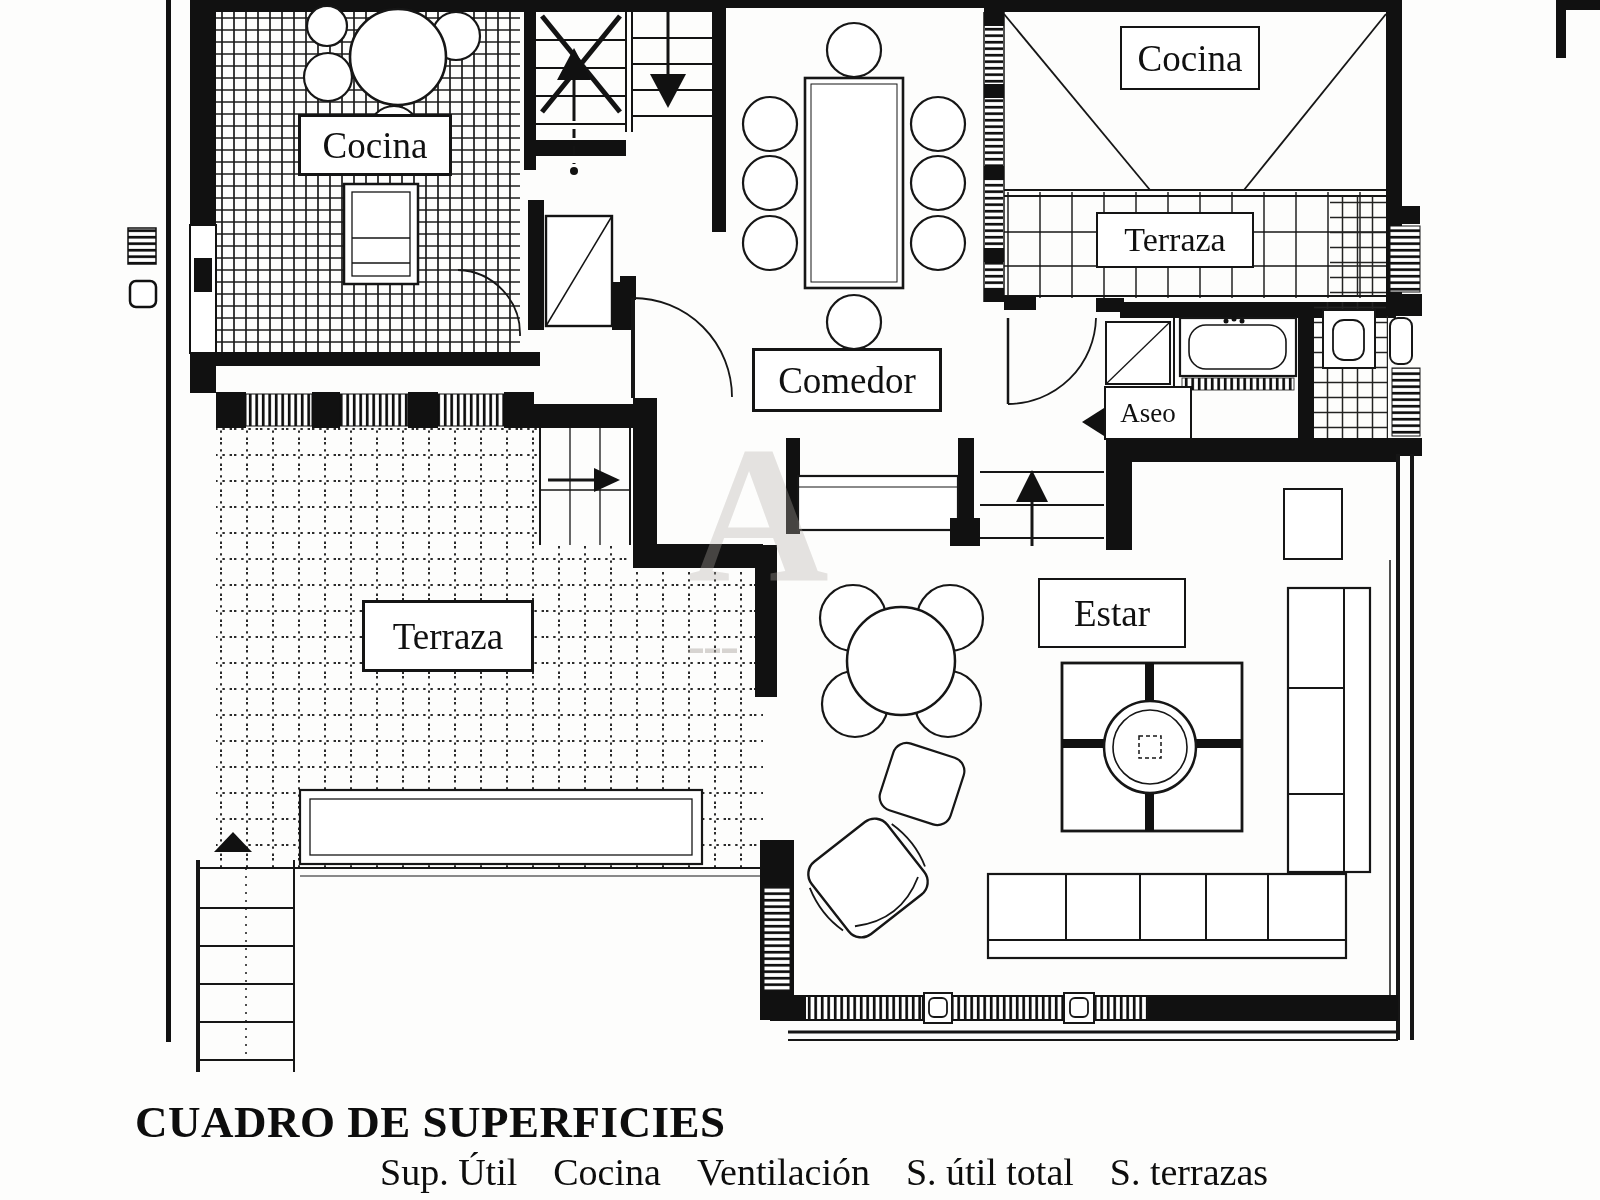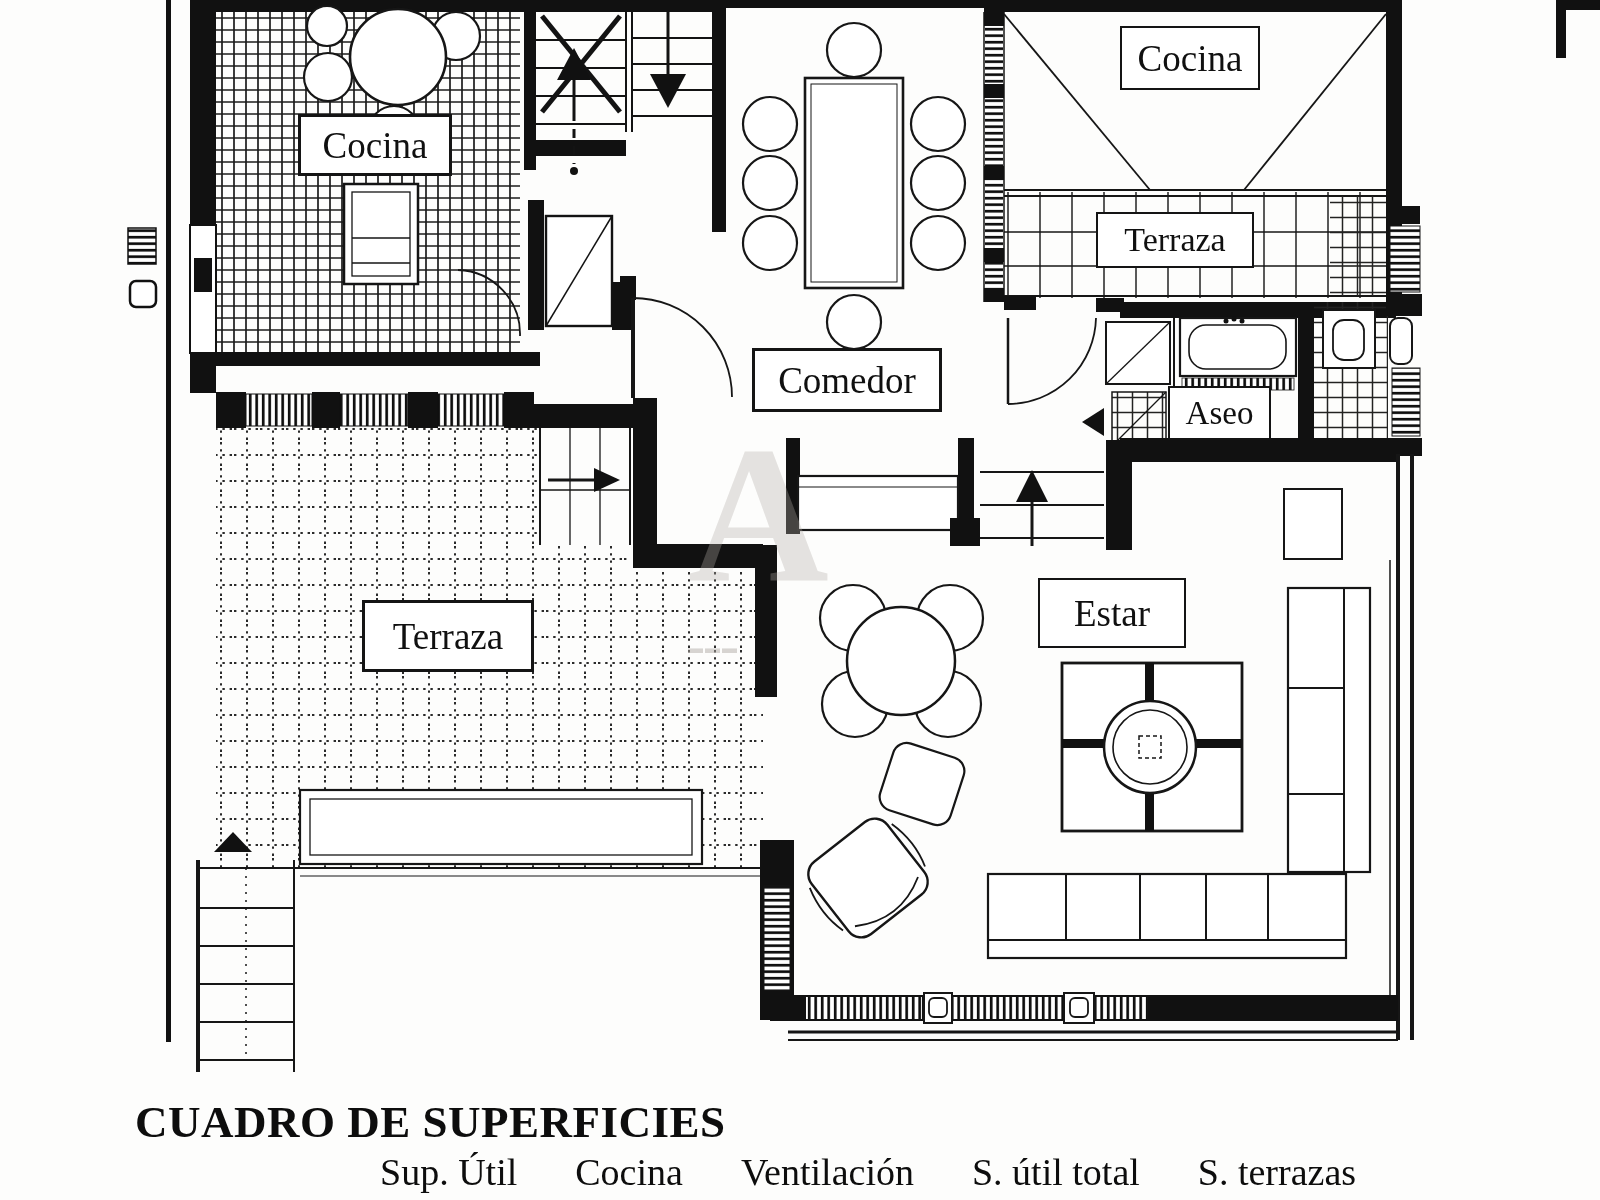--- a/index.html
+++ b/index.html
@@ -18,21 +18,21 @@
     position:absolute;left:688px;top:418px;width:140px;height:300px;
     font-size:195px;color:rgba(178,172,166,0.33);z-index:2;line-height:1;
     font-weight:bold;pointer-events:none;
   }
   #watermark small{display:block;font-size:15px;letter-spacing:2px;color:rgba(178,172,166,0.5);margin-top:28px;}
   #footer-title{
     position:absolute;left:135px;top:1096px;font-size:45px;font-weight:bold;
     letter-spacing:0.5px;color:#0d0d0d;z-index:5;white-space:nowrap;
   }
   #footer-cols{
-    position:absolute;left:380px;top:1150px;display:flex;gap:58px;
+    position:absolute;left:380px;top:1150px;display:flex;gap:36px;
     font-size:38px;color:#0d0d0d;z-index:5;white-space:nowrap;
   }
 </style>
 </head>
 <body>
 
 <div id="stage">
 
   <svg id="plan-svg" width="1600" height="1200" viewBox="0 0 1600 1200">
     <defs>
@@ -359,21 +359,21 @@
 
   <div id="watermark">
     <span>A</span>
     <small>▬▬▬</small>
   </div>
 
   <div class="room-label" style="left:298px;top:114px;width:154px;height:62px;">Cocina</div>
   <div class="room-label thin" style="left:1120px;top:26px;width:140px;height:64px;">Cocina</div>
   <div class="room-label thin" style="left:1096px;top:212px;width:158px;height:56px;font-size:34px;">Terraza</div>
   <div class="room-label" style="left:752px;top:348px;width:190px;height:64px;">Comedor</div>
-  <div class="room-label thin" style="left:1168px;top:386px;width:103px;height:54px;font-size:33px;">Aseo</div>
+  <div class="room-label thin" style="left:1104px;top:386px;width:88px;height:54px;font-size:27px;">Aseo</div>
   <div class="room-label" style="left:362px;top:600px;width:172px;height:72px;">Terraza</div>
   <div class="room-label thin" style="left:1038px;top:578px;width:148px;height:70px;">Estar</div>
 
   <div id="footer-title">CUADRO DE SUPERFICIES</div>
   <div id="footer-cols">
     <span>Sup. Útil</span>
     <span>Cocina</span>
     <span>Ventilación</span>
     <span>S. útil total</span>
     <span>S. terrazas</span>

